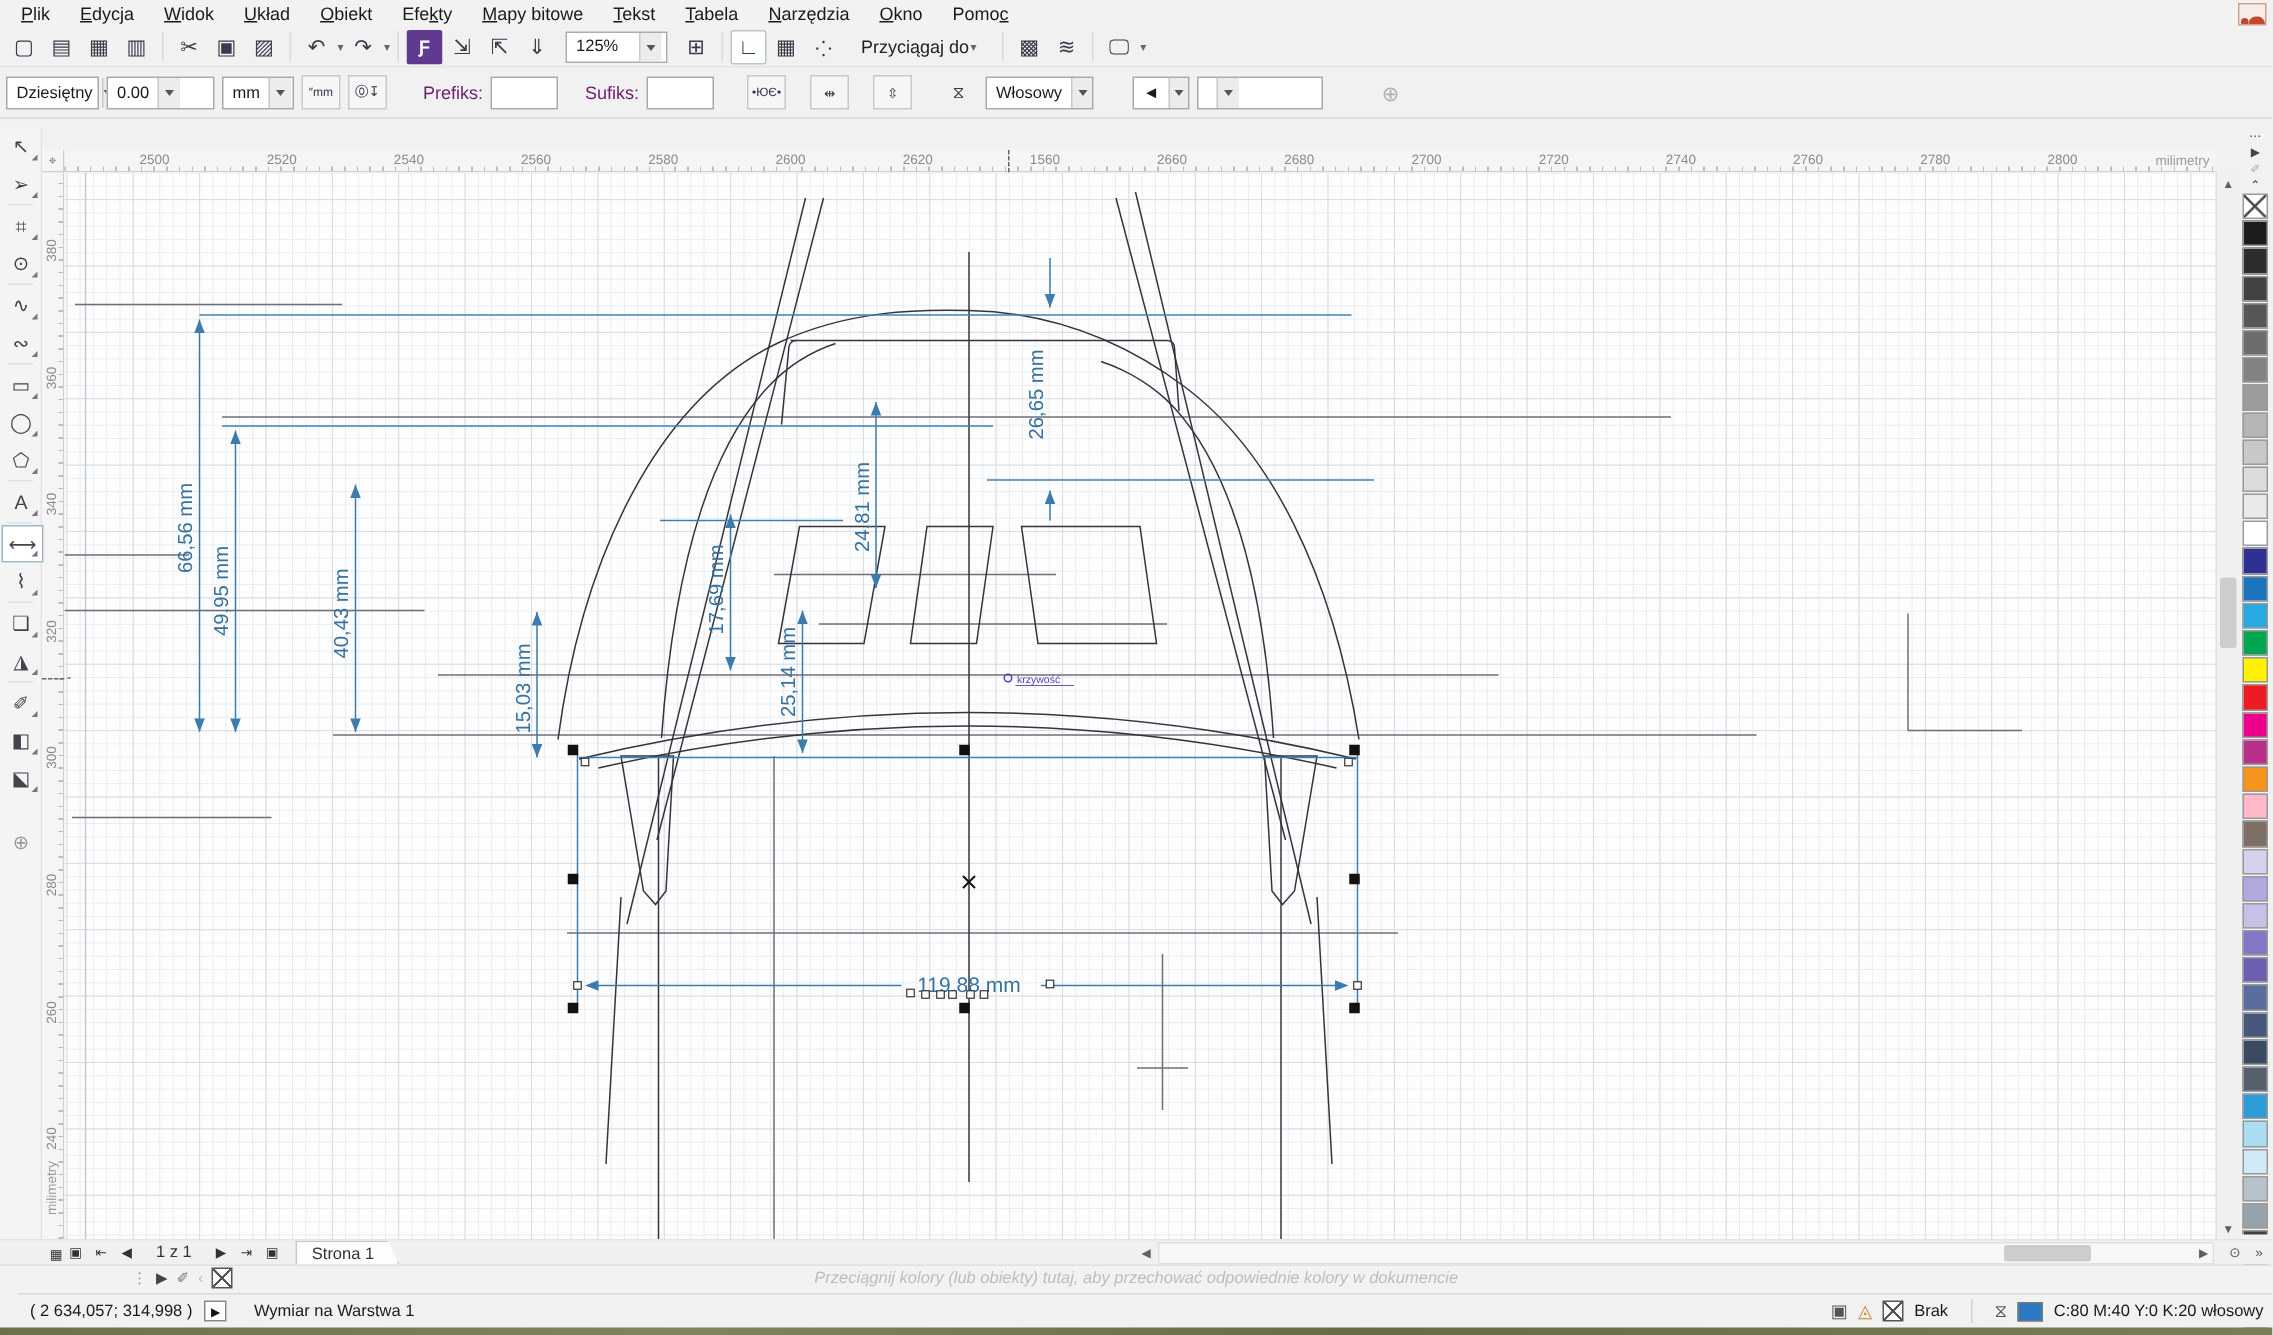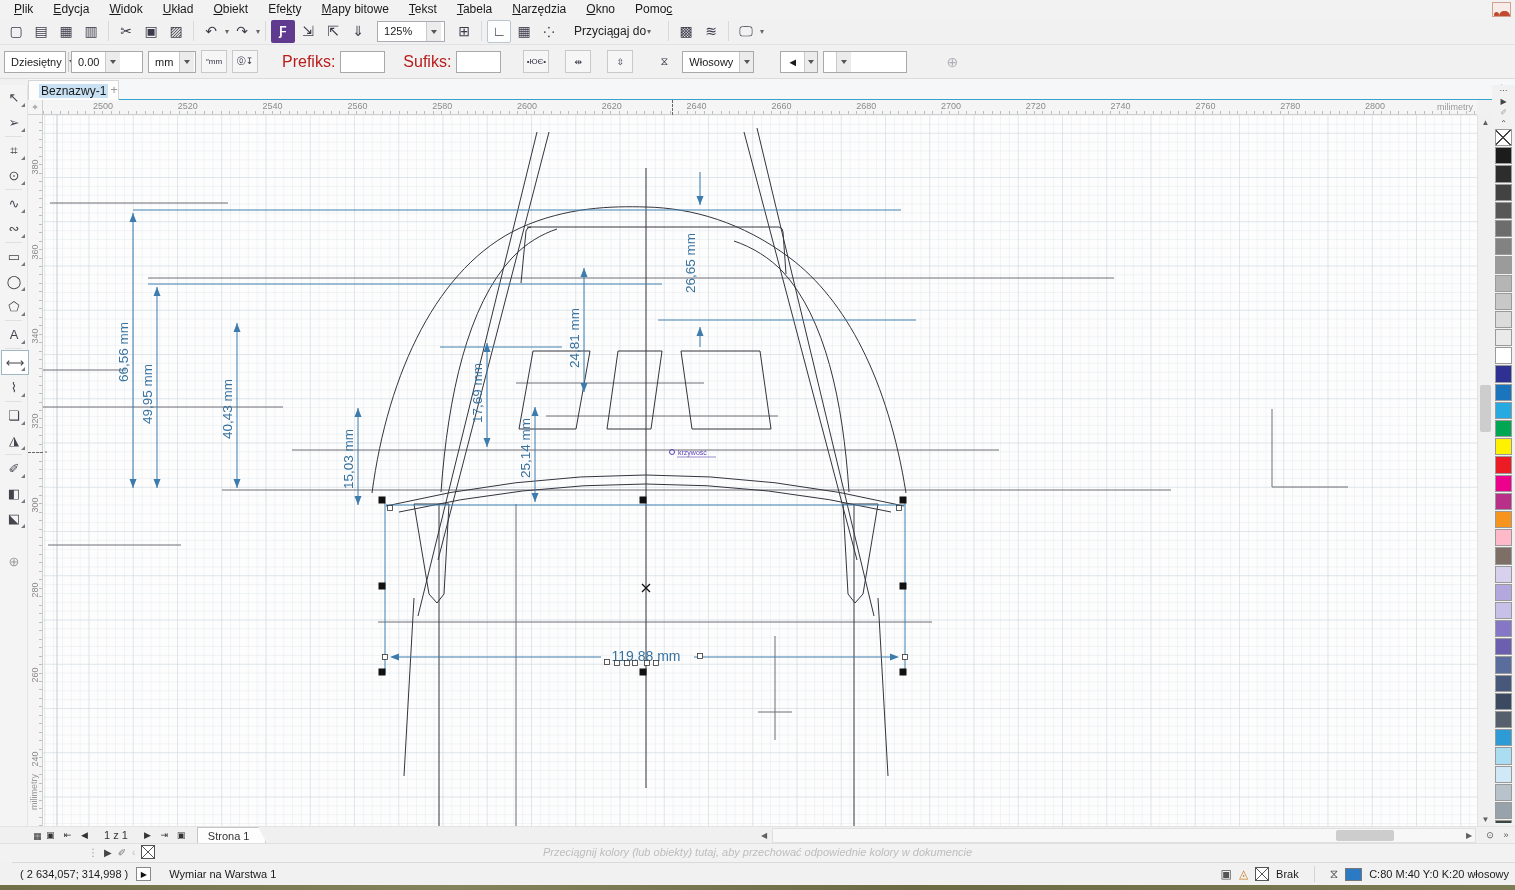--- a/index.html
+++ b/index.html
@@ -26,21 +26,21 @@
   .combo .val{padding:0 6px;min-width:48px}
   .car{width:15px;height:100%;background:#ececec;border-left:1px solid #c9c9c9;display:flex;align-items:center;justify-content:center}
   .car:after{content:"";border:3px solid transparent;border-top:4px solid #555;margin-top:4px}
   .snapbtn{height:22px;display:flex;align-items:center;padding:0 6px;font-size:12px;color:#222}
 
   
   .propbar{position:absolute;left:0;top:45px;right:0;height:34px;background:#f1f1f1;border-bottom:1px solid #dcdcdc;display:flex;align-items:center;padding:0 4px;gap:5px;font-size:11px}
   .sel{height:22px;background:#fff;border:1px solid #a9a9a9;display:flex;align-items:center}
   .sel .val{padding:0 6px;white-space:nowrap}
   .pinput{width:45px;height:22px;border:1px solid #a9a9a9;background:#fff}
-  .plabel{color:#b91c1c;font-size:16px}
+  .plabel{color:#701a75;font-size:12px}
   .pbtn{width:26px;height:23px;border:1px solid #c9c9c9;background:#f6f6f6;display:flex;align-items:center;justify-content:center;font-size:10px;color:#33334a}
   .pbtn.flat{border-color:transparent;background:transparent}
   .linesw{width:62px;height:2px;background:#000}
   .disabled{opacity:.35}
 
   
   .tabbar{position:absolute;left:28px;top:79px;right:0;height:21px;background:#f6f7f8;border-bottom:1px solid #35a3cf}
   .doctab{position:absolute;left:0;top:1px;height:20px;display:flex;align-items:center;padding:0 10px;background:#fdfdfd;border:1px solid #d5d5d5;border-bottom:none;font-size:12px}
   .doctab .hl{background:#c9e2f3;padding:0 2px}
   .tab-plus{position:absolute;left:78px;top:3px;width:16px;height:15px;color:#9a9a9a;font-size:13px;display:flex;align-items:center;justify-content:center}
@@ -212,40 +212,33 @@
         <span class="car"></span>
       </div>
     <div class="sel" style="width:84px">
         <span class="val"><span class="linesw"></span></span>
         <span class="car"></span>
       </div>
     <span style="width:22px"></span>
     <span class="pbtn flat disabled" style="font-size:14px">⊕</span>
   </div>
 
-  <div class="tabbar">
-    <div class="doctab">
-        <span class="hl">Beznazwy-1</span>
-      </div>
-    <span class="tab-plus">+</span>
-    <span class="tab-scroll">▶</span>
-  </div>
 
   <div class="corner">⌖</div>
   <div class="hruler">
     <div class="hmarker" style="left:629px"></div>
     <span class="unit">milimetry</span>
   <span class="num" style="left: 60px;">2500</span>
       <span class="num" style="left: 144.8px;">2520</span>
       <span class="num" style="left: 229.6px; text-align: center;">2540</span>
       <span class="num" style="left: 314.4px;">2560</span>
       <span class="num" style="left: 399.2px;">2580</span>
       <span class="num" style="left: 484px;">2600</span>
       <span class="num" style="left: 568.8px;">2620</span>
-      <span class="num" style="left: 653.6px;">2640</span>
+      <span class="num" style="left: 653.6px;">1560</span>
       <span class="num" style="left: 738.4px;">2660</span>
       <span class="num" style="left: 823.2px;">2680</span>
       <span class="num" style="left: 908px;">2700</span>
       <span class="num" style="left: 992.8px;">2720</span>
       <span class="num" style="left: 1077.6px;">2740</span>
       <span class="num" style="left: 1162.4px;">2760</span>
       <span class="num" style="left: 1247.2px;">2780</span>
       <span class="num" style="left: 1332px;">2800</span>
     </div>
   <div class="vruler">

